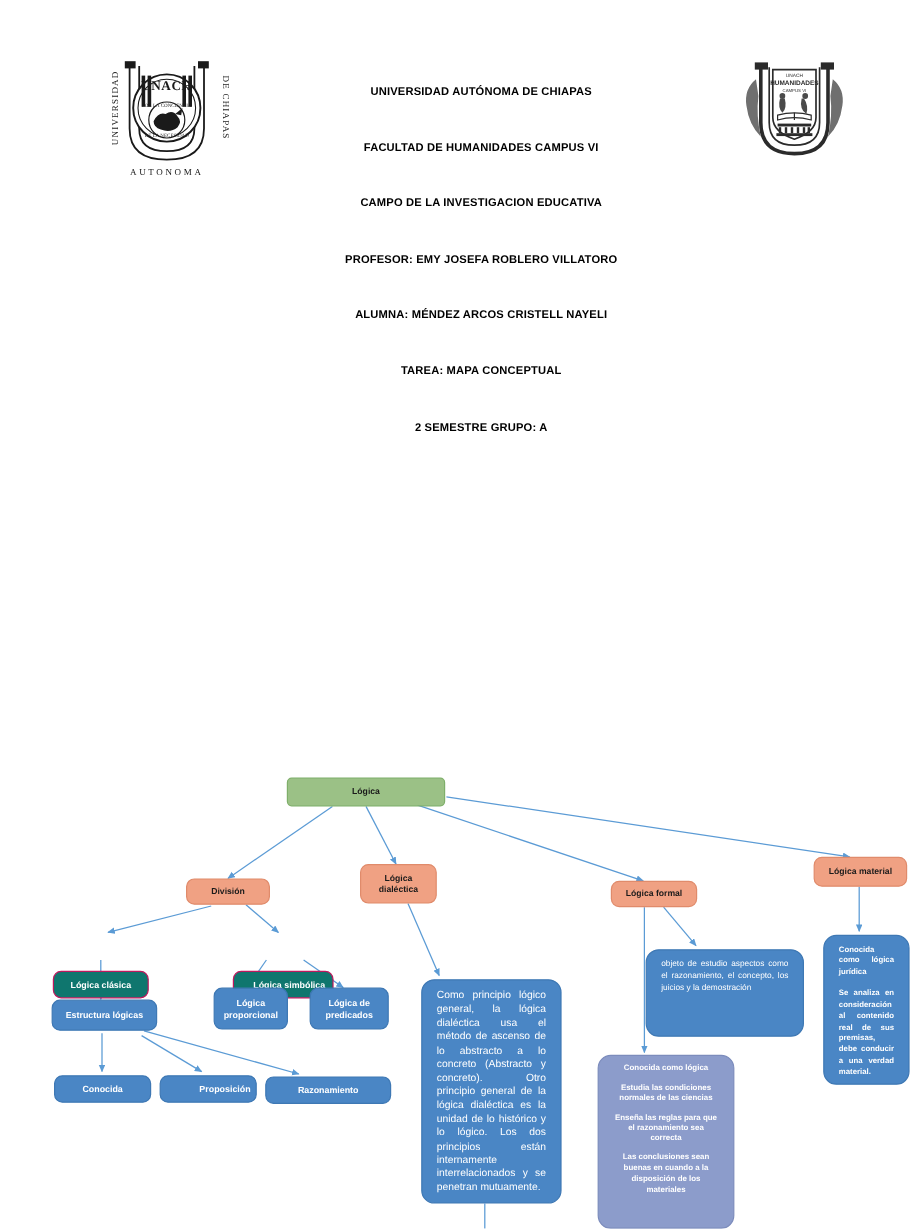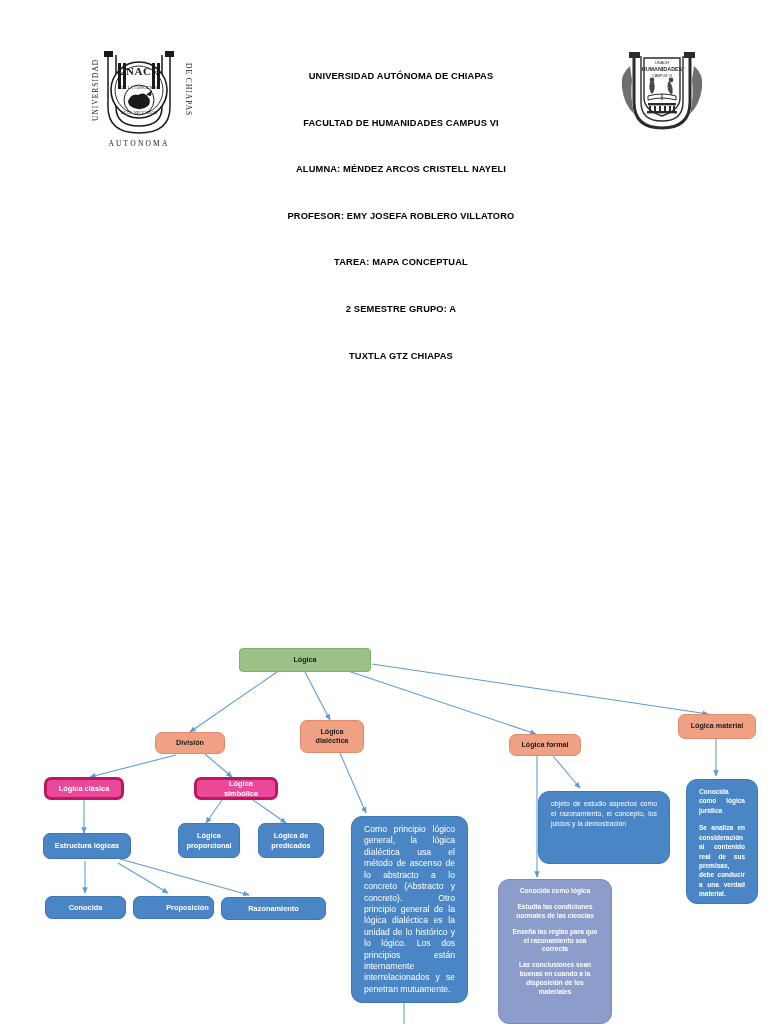--- a/index.html
+++ b/index.html
@@ -65,24 +65,25 @@
     border-radius: 4px;
     font-size: 7.2px;
   }
   .node.cat {
     background: #F0A183;
     border: 1px solid #E08B6B;
     color: #1b1b1b;
     font-size: 7.2px;
   }
   .node.periwinkle {
-    background: #ec4899;
-    border: 3px solid #be185d;
+    background: #0f766e;
+    border: 1px solid #be185d;
     color: #ffffff;
     font-size: 7.4px;
+    margin-top: 32px;
   }
   .node.steel {
     background: #4A86C5;
     border: 1px solid #3E78B4;
     color: #ffffff;
     font-size: 7.4px;
   }
   .textbox {
     position: absolute;
     border-radius: 11px;
@@ -201,25 +202,25 @@
         <rect x="61" y="68" width="2" height="5"></rect>
         <rect x="65" y="68" width="2" height="5"></rect>
         <rect x="39" y="73" width="30" height="2.4"></rect>
       </g>
     </svg>
   </div>
 
   <div class="header-lines">
     <div class="header-line">UNIVERSIDAD AUTÓNOMA DE CHIAPAS</div>
     <div class="header-line">FACULTAD DE HUMANIDADES CAMPUS VI</div>
+    <div class="header-line">CAMPO DE LA INVESTIGACION EDUCATIVA</div>
+    <div class="header-line">PROFESOR: EMY JOSEFA ROBLERO VILLATORO</div>
     <div class="header-line">ALUMNA: MÉNDEZ ARCOS CRISTELL NAYELI</div>
-    <div class="header-line">PROFESOR: EMY JOSEFA ROBLERO VILLATORO</div>
     <div class="header-line">TAREA: MAPA CONCEPTUAL</div>
     <div class="header-line">2 SEMESTRE GRUPO: A</div>
-    <div class="header-line">TUXTLA GTZ CHIAPAS</div>
   </div>
 
   <svg id="map-canvas">
     <defs>
       <marker id="arw" markerWidth="7" markerHeight="7" refX="5.4" refY="2.6" orient="auto">
         <path d="M0,0 L6,2.6 L0,5.2 z" fill="#5B9BD5"></path>
       </marker>
     </defs>
     <g stroke="#5B9BD5" stroke-width="1.05" fill="none" marker-end="url(#arw)">
 

